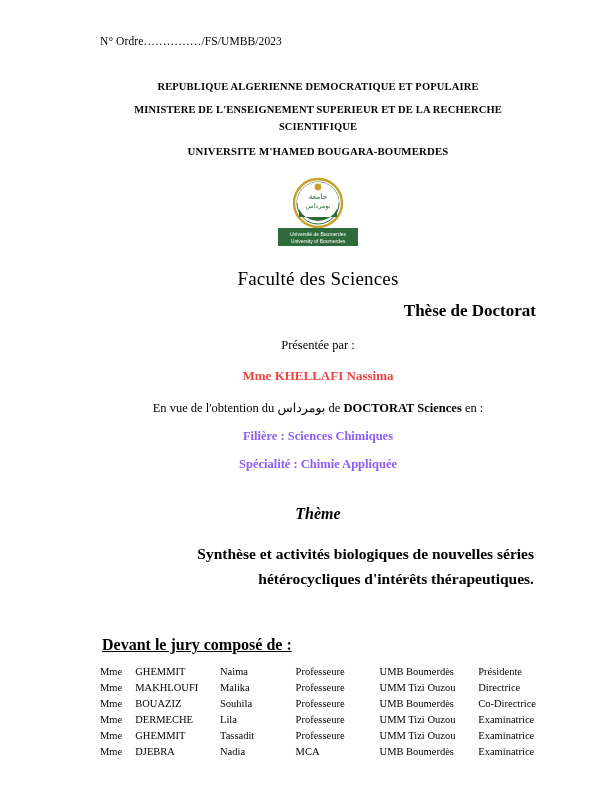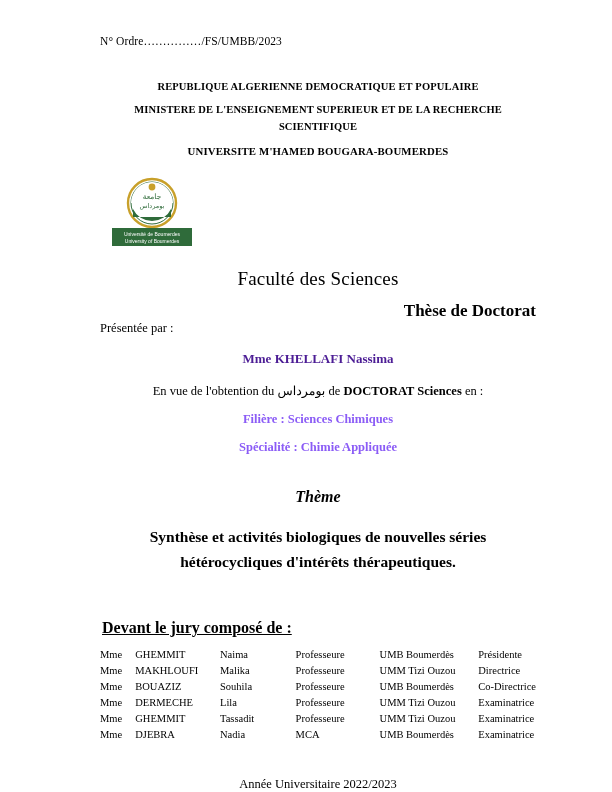--- a/index.html
+++ b/index.html
@@ -42,48 +42,50 @@
   }
   .header-line.l2 {
     margin-top: 7px;
   }
   .header-line.l3 {
     margin-top: 8px;
     font-size: 10.8px;
   }
   .logo-wrap {
     display: flex;
+    justify-content: center;
     margin-top: 13px;
   }
   .logo {
     width: 104px;
     height: 78px;
     position: relative;
   }
   .faculty {
     text-align: center;
     font-size: 19px;
     margin-top: 17px;
     letter-spacing: 0.2px;
   }
   .thesis-type {
     text-align: right;
     font-size: 17px;
     font-weight: bold;
     margin-top: 11px;
   }
   .presented {
-    text-align: left;
-    font-size: 12.5px;
+    text-align: center;
+    font-size: 12.5px;
+    margin-top: 17px;
   }
   .author {
     text-align: center;
     font-size: 13px;
     font-weight: bold;
-    color: #4c1d95;
+    color: #ef4444;
     margin-top: 15px;
   }
   .degree-line {
     text-align: center;
     font-size: 12.5px;
     margin-top: 16px;
   }
   .degree-line b { font-weight: bold; }
   .filiere, .specialite {
     text-align: center;
@@ -93,21 +95,21 @@
     margin-top: 13px;
   }
   .theme-label {
     text-align: center;
     font-size: 16px;
     font-weight: bold;
     font-style: italic;
     margin-top: 33px;
   }
   .title {
-    text-align: center;
+    text-align: right;
     font-size: 15.5px;
     font-weight: bold;
     margin-top: 18px;
     line-height: 1.65;
     padding: 0 2px;
   }
   .jury-label {
     font-size: 16px;
     font-weight: bold;
     text-decoration: underline;

